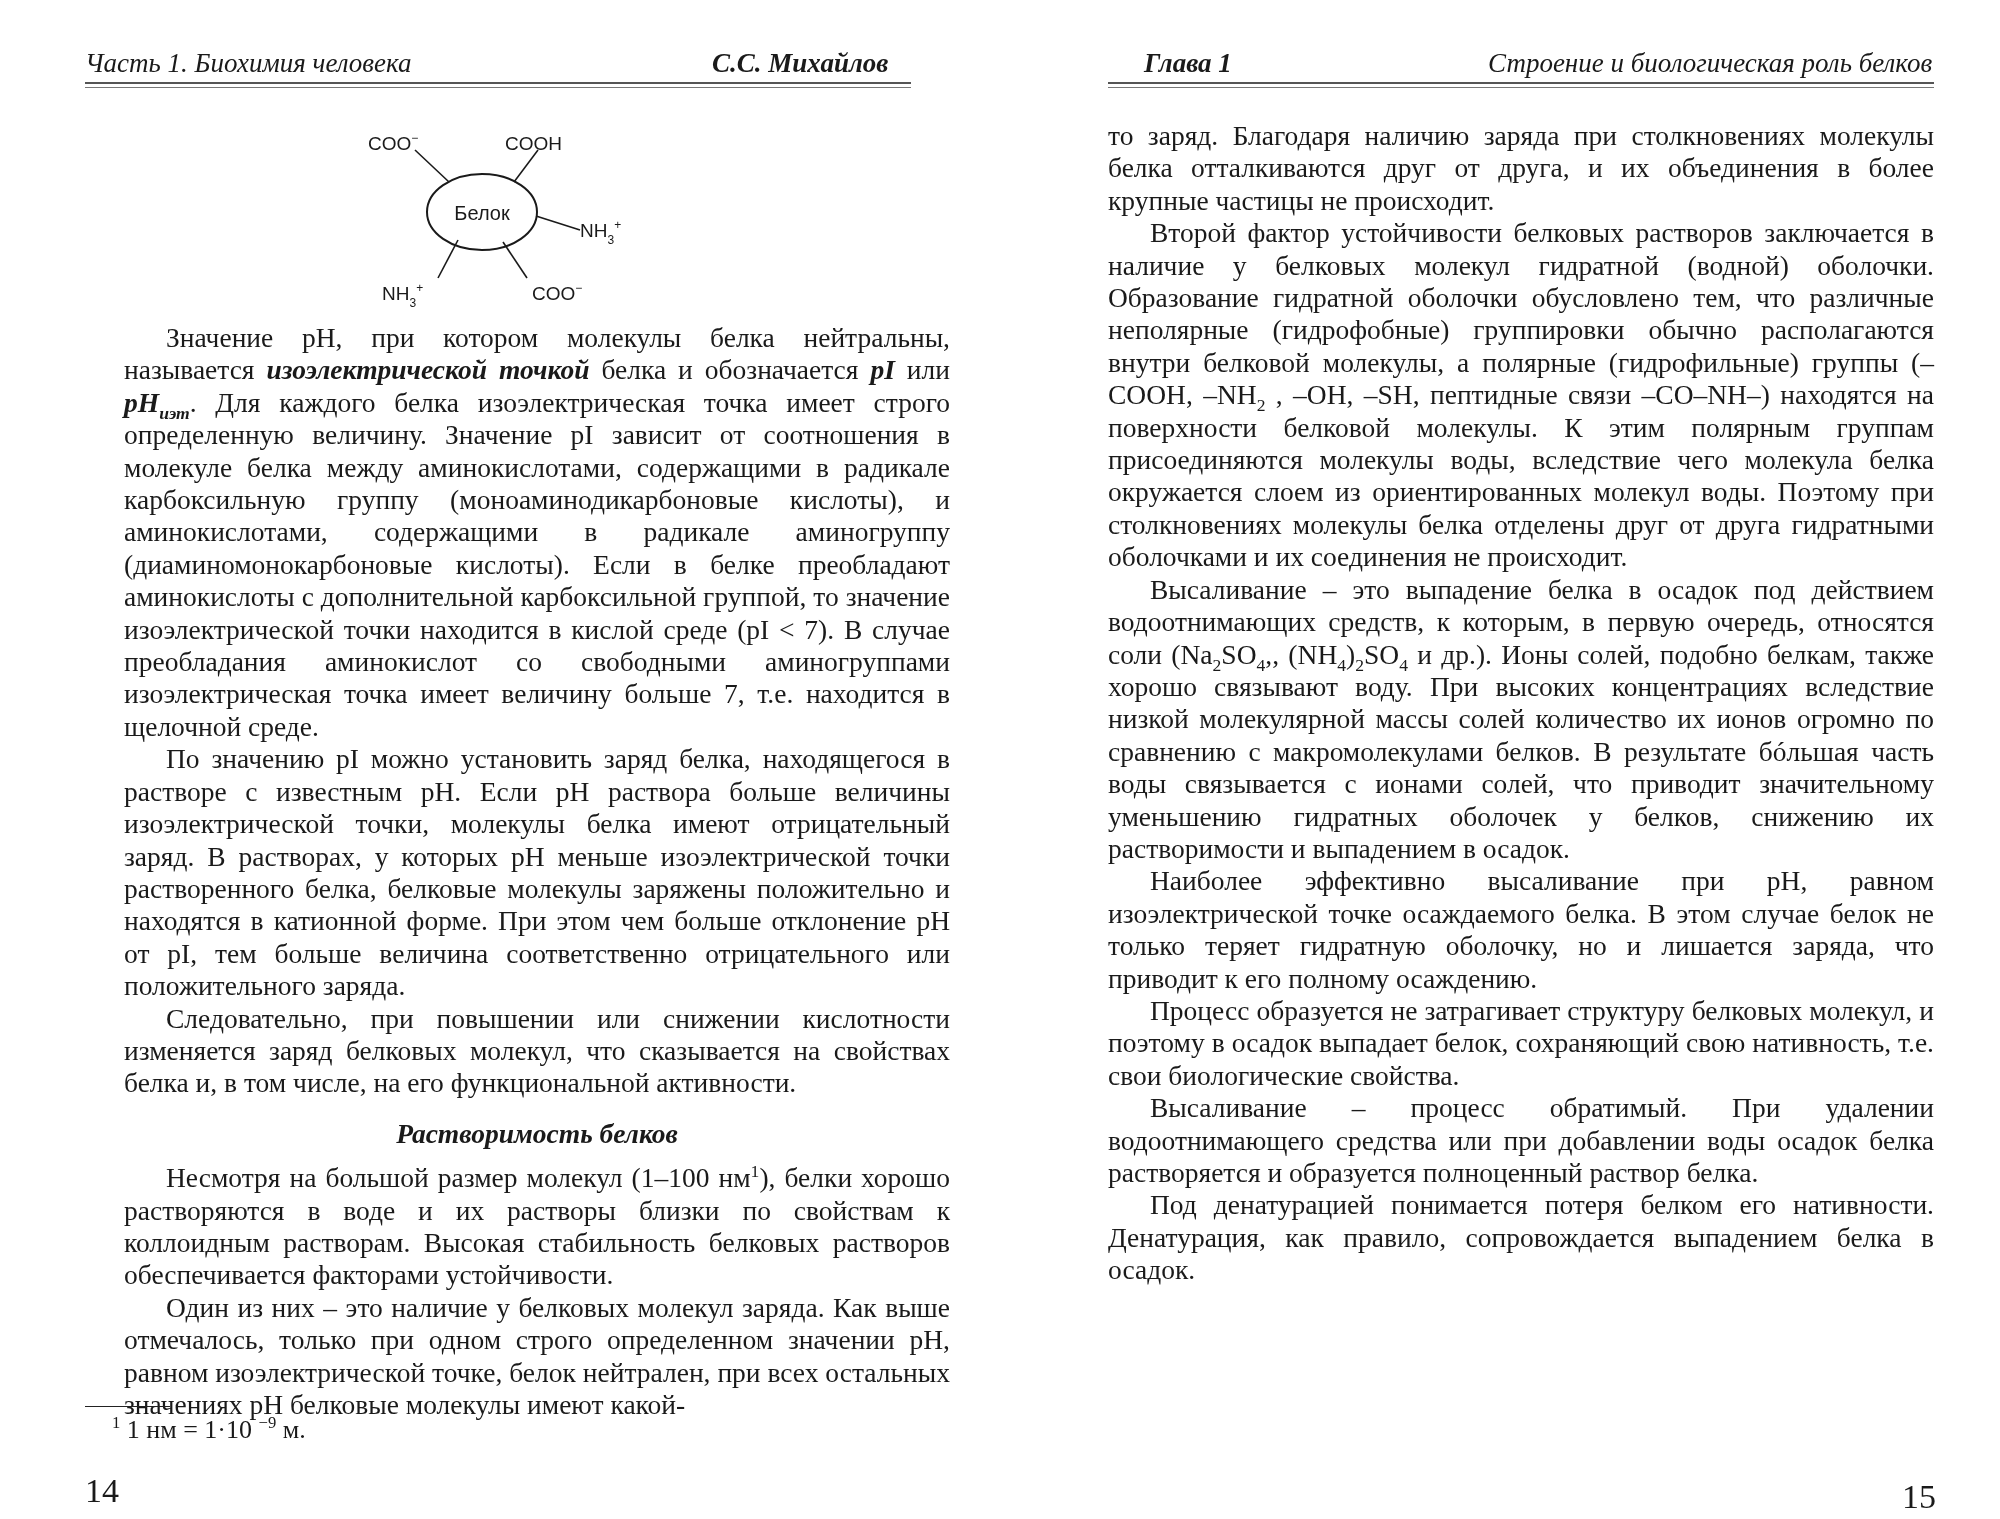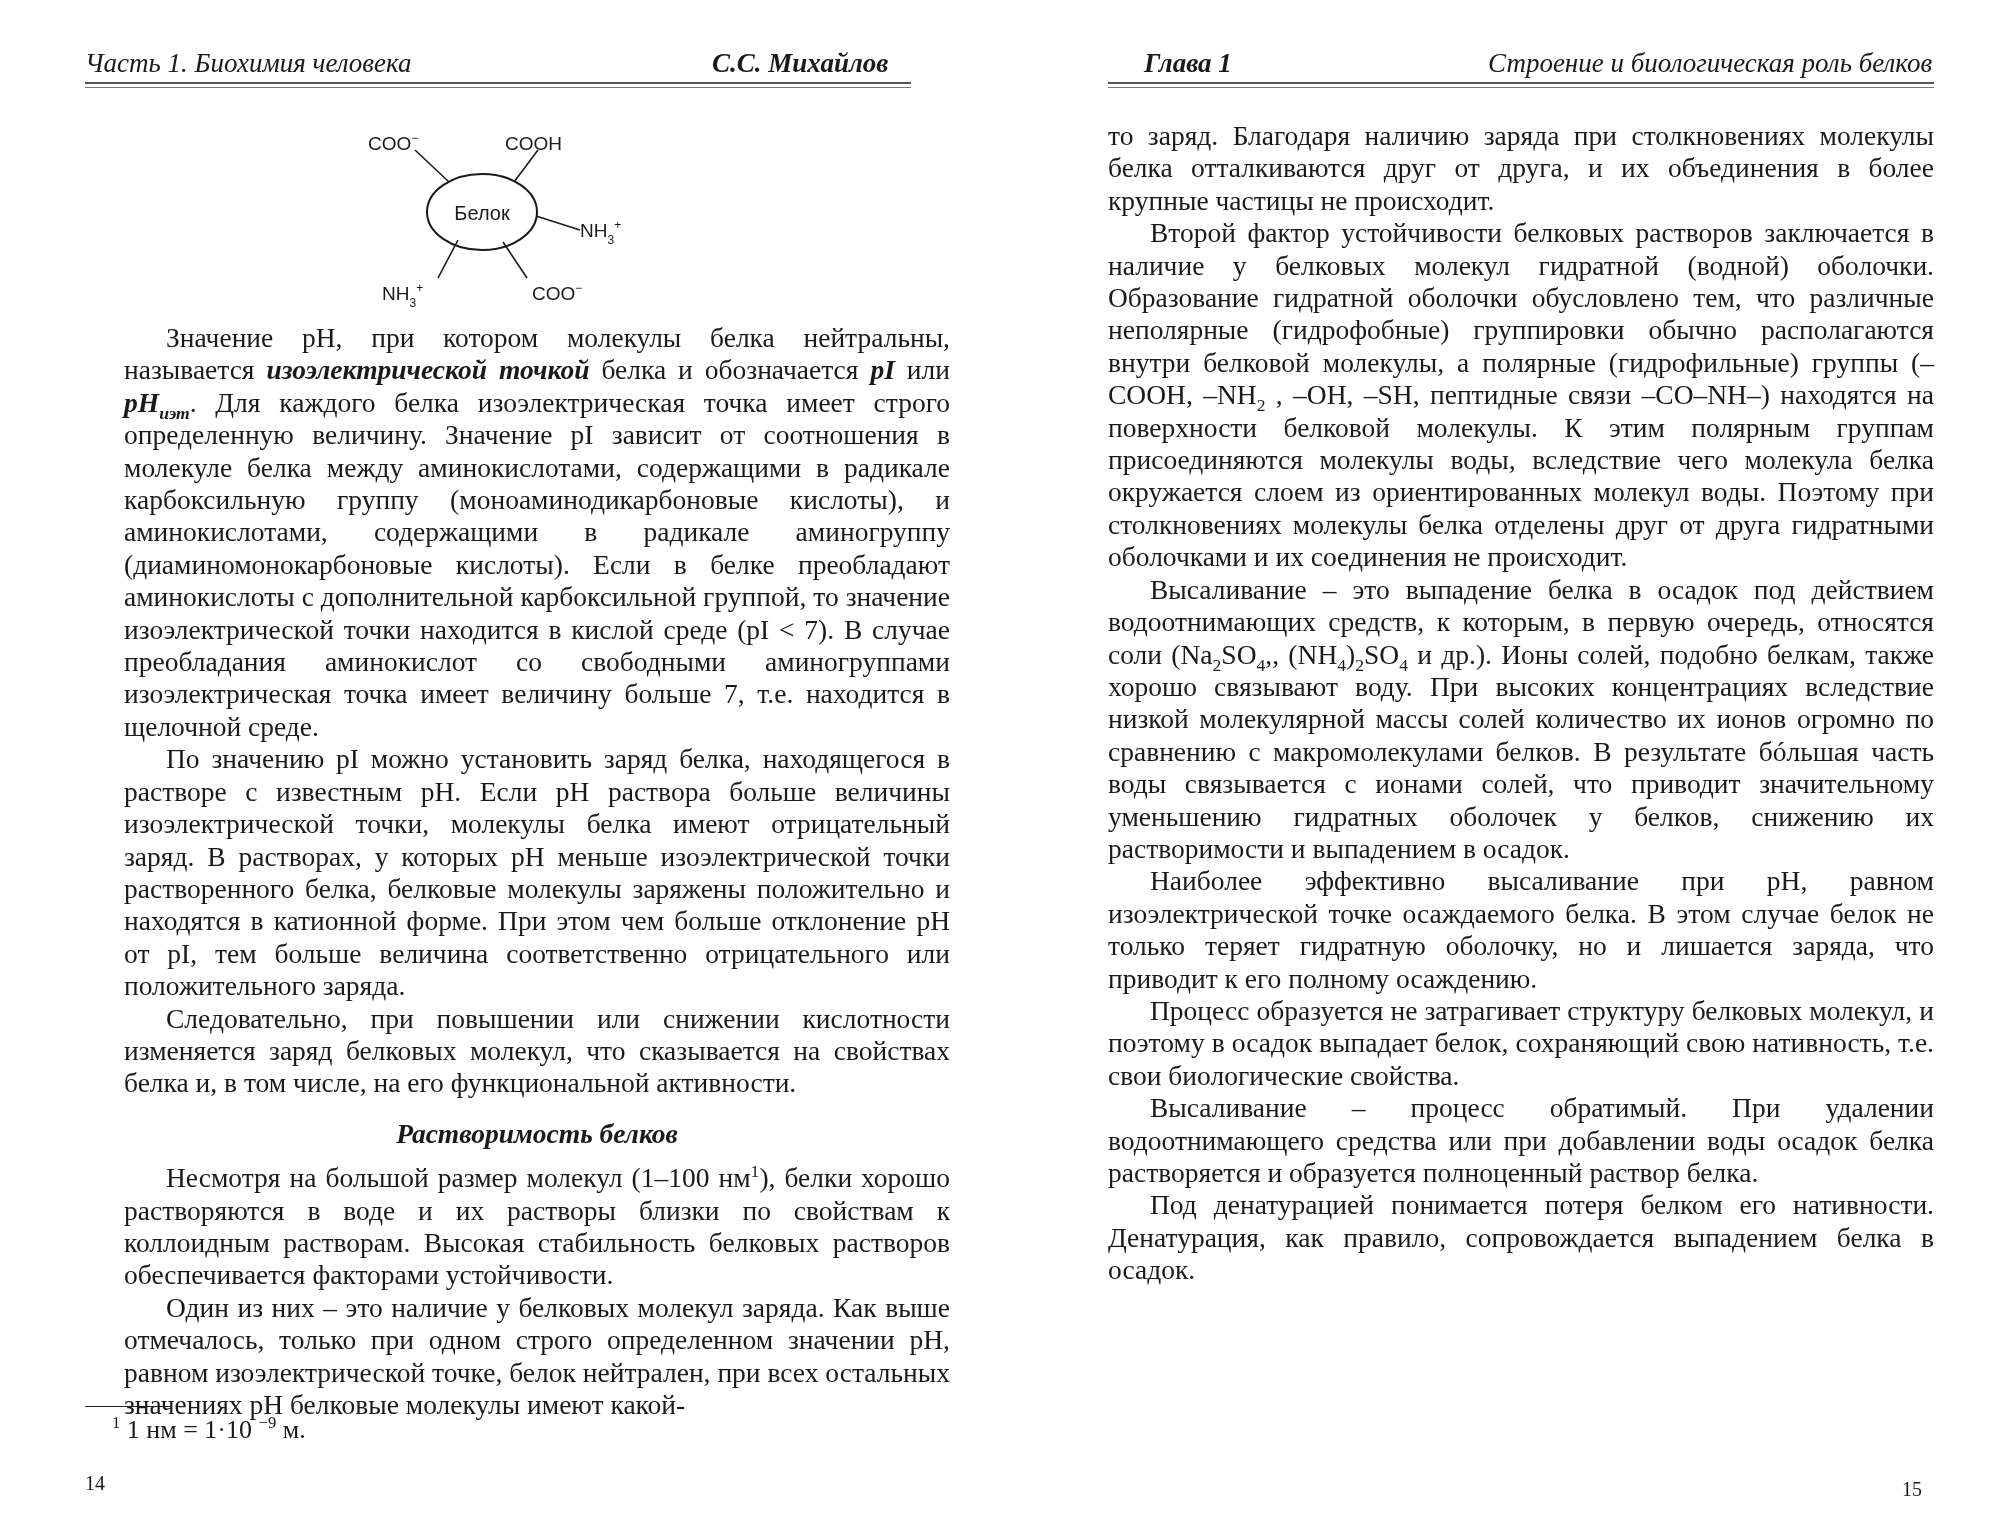--- a/index.html
+++ b/index.html
@@ -9,21 +9,21 @@
   #left { left:0; width:1000px; }
   .hdr { position:absolute; top:48px; font-size:27px; font-style:italic; }
   .rule { position:absolute; top:82px; height:3px; border-top:2px solid #555; border-bottom:1px solid #777; }
   .col { position:absolute; font-size:27.5px; line-height:32.4px; text-align:justify; }
   #left .col { left:94px; width:826px;margin-left:30px; }
   .p { margin:0; text-indent:42px; }
   .p.noind { text-indent:0; }
   .h { text-align:center; font-weight:bold; font-style:italic; margin:0; }
   .b { font-weight:bold; font-style:italic; }
   sub, sup { font-size:64%; line-height:0; }
-  .pagenum { position:absolute; font-size:20px; }
+  .pagenum { position:absolute; font-size:34px; }
   .fnrule { position:absolute; left:85px; top:1406px; width:85px; border-top:1.5px solid #222; }
   .footnote { position:absolute; left:112px; top:1415px; font-size:26px;text-align:right; }
   .diagram { position:absolute; left:340px; top:120px; }
   .diagram text { font-family:"Liberation Sans","DejaVu Sans",sans-serif; fill:#1a1a1a; }
 </style>
 </head>
 <body>
 
 <div id="left" class="page">
   <div class="hdr" style="left:85px;">Часть 1. Биохимия человека</div>

